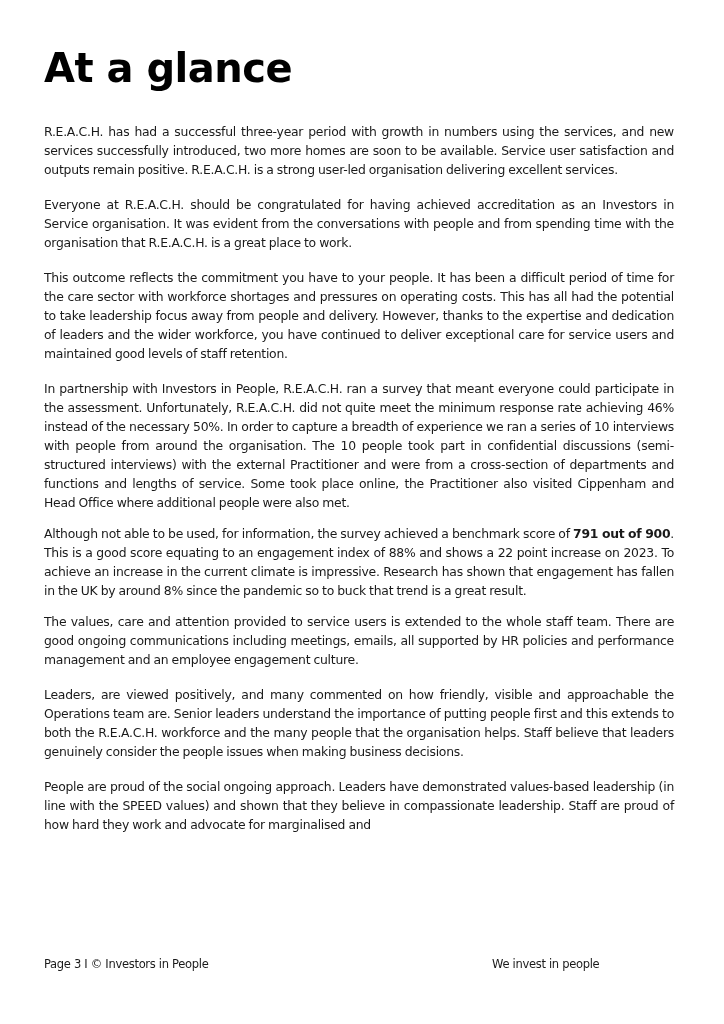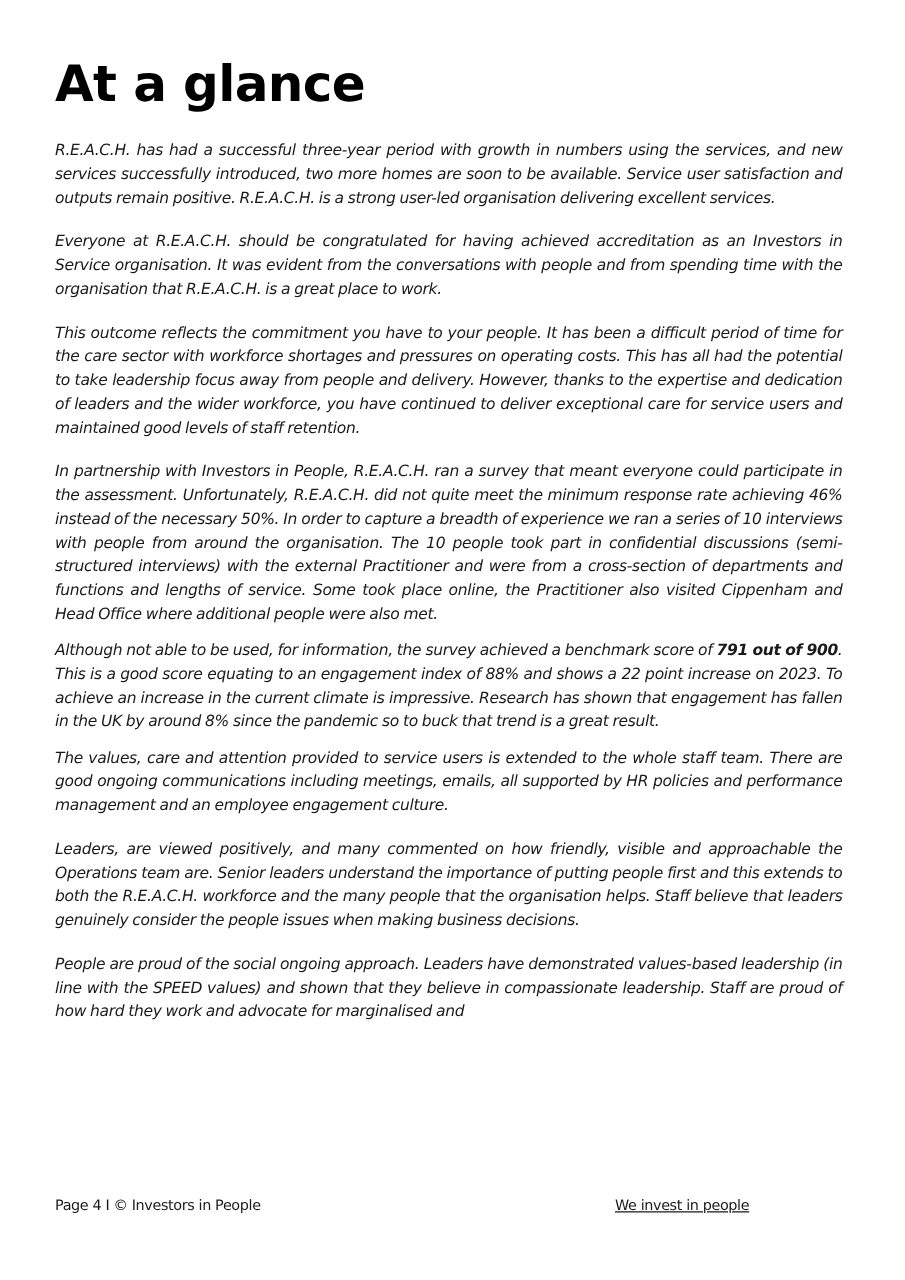--- a/index.html
+++ b/index.html
@@ -33,56 +33,55 @@
       letter-spacing: -0.5px;
       color: #000000;
     }
     .body-text {
       position: absolute;
       left: 0;
       top: 110px;
       width: 630px;
     }
     p.para {
-      margin: 0 0 16px 0;
+      margin: 12px 0 16px 0;
       font-size: 12.4px;
       line-height: 19px;
       text-align: justify;
       letter-spacing: -0.25px;
       word-spacing: -0.5px;
-      font-style: italic;
     }
     p.para.tight { margin-bottom: 10px; }
     p.para b { font-weight: bold; }
     .footer {
       position: absolute;
       top: 957px;
       left: 44px;
       width: 600px;
       font-size: 11.5px;
       letter-spacing: -0.3px;
       color: #1a1a1a;
     }
     .footer-left { position: absolute; left: 0; top: 0; white-space: nowrap; }
-    .footer-right { position: absolute; left: 448px; top: 0; white-space: nowrap; text-decoration: underline; }
+    .footer-right { position: absolute; left: 448px; top: 0; white-space: nowrap; }
   </style>
 </head>
 <body>
 
 <div class="page">
   <h1 class="title">At a glance</h1>
 
   <div class="body-text">
     <p class="para">R.E.A.C.H. has had a successful three-year period with growth in numbers using the services, and new services successfully introduced, two more homes are soon to be available.  Service user satisfaction and outputs remain positive. R.E.A.C.H. is a strong user-led organisation delivering excellent services.</p>
     <p class="para">Everyone at R.E.A.C.H. should be congratulated for having achieved accreditation as an Investors in Service organisation. It was evident from the conversations with people and from spending time with the organisation that R.E.A.C.H. is a great place to work.</p>
     <p class="para">This outcome reflects the commitment you have to your people.  It has been a difficult period of time for the care sector with workforce shortages and pressures on operating costs.  This has all had the potential to take leadership focus away from people and delivery.  However, thanks to the expertise and dedication of leaders and the wider workforce, you have continued to deliver exceptional care for service users and maintained good levels of staff retention.</p>
     <p class="para tight">In partnership with Investors in People, R.E.A.C.H. ran a survey that meant everyone could participate in the assessment. Unfortunately, R.E.A.C.H. did not quite meet the minimum response rate achieving 46% instead of the necessary 50%.  In order to capture a breadth of experience we ran a series of 10 interviews with people from around the organisation. The 10 people took part in confidential discussions (semi-structured interviews) with the external Practitioner and were from a cross-section of departments and functions and lengths of service.  Some took place online, the Practitioner also visited Cippenham and Head Office where additional people were also met.</p>
     <p class="para tight"><span>Although not able to be used, for information, the survey achieved a benchmark score of </span><b>791 out of 900</b><span>.  This is a good score equating to an engagement index of 88% and shows a 22 point increase on 2023.  To achieve an increase in the current climate is impressive. Research has shown that engagement has fallen in the UK by around 8% since the pandemic so to buck that trend is a great result.</span></p>
     <p class="para">The values, care and attention provided to service users is extended to the whole staff team. There are good ongoing communications including meetings, emails, all supported by HR policies and performance management and an employee engagement culture.</p>
     <p class="para">Leaders, are viewed positively, and many commented on how friendly, visible and approachable the Operations team are. Senior leaders understand the importance of putting people first and this extends to both the R.E.A.C.H. workforce and the many people that the organisation helps.   Staff believe that leaders genuinely consider the people issues when making business decisions.</p>
     <p class="para">People are proud of the social ongoing approach.  Leaders have demonstrated values-based leadership (in line with the SPEED values) and shown that they believe in compassionate leadership.  Staff are proud of how hard they work and advocate for marginalised and</p>
   </div>
 </div>
 
 <div class="footer">
-  <span class="footer-left">Page 4 I © Investors in People</span>
+  <span class="footer-left">Page 3 I © Investors in People</span>
   <span class="footer-right">We invest in people</span>
 </div>
 
 </body></html>

